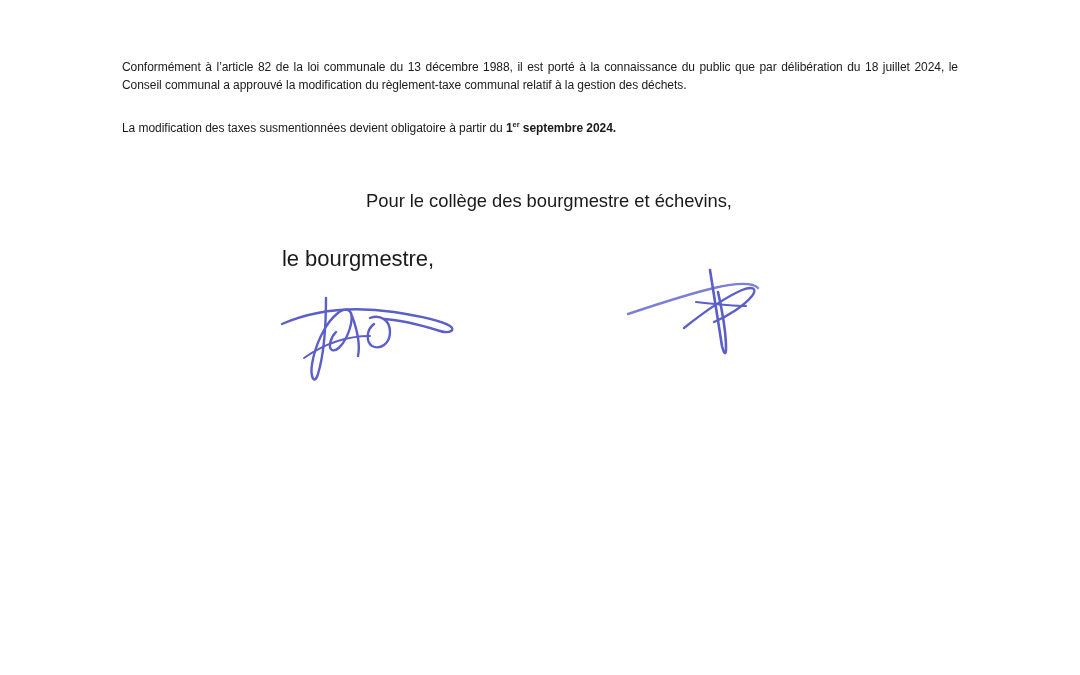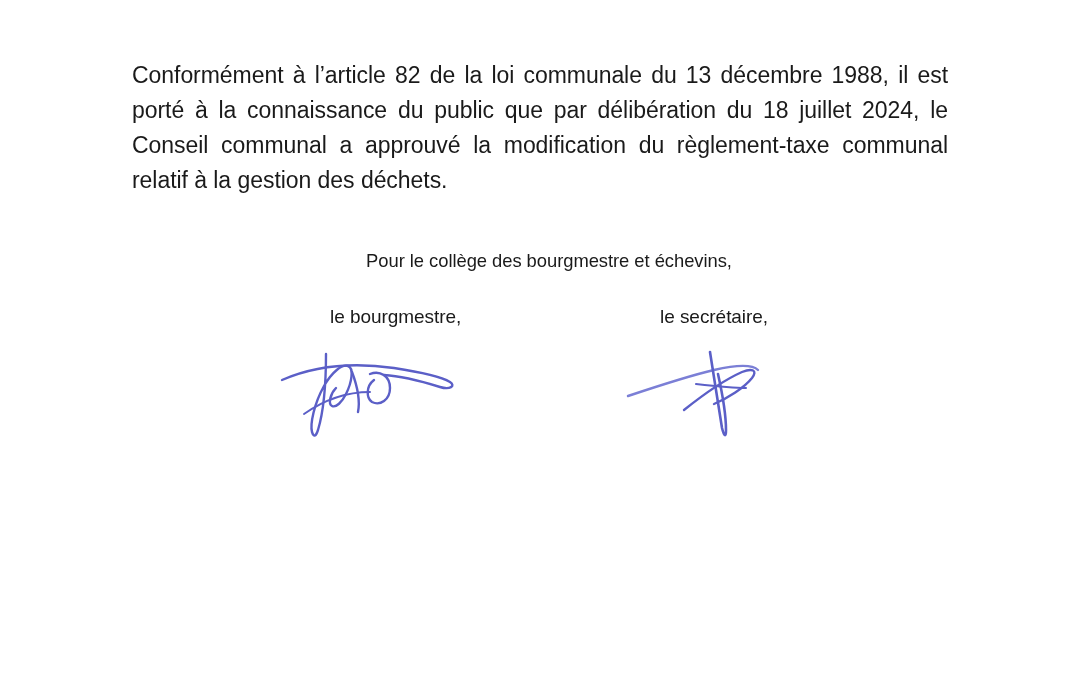--- a/index.html
+++ b/index.html
@@ -26,25 +26,25 @@
     text-align: center;
     font-size: 20.5px;
     font-weight: bold;
     letter-spacing: -0.1px;
     text-decoration: underline;
     text-underline-offset: 4px;
     margin: 6px 0 0 0;
     line-height: 1.3;
   }
   .body-text {
-    font-size: 23px;
+    font-size: 12px;
     line-height: 1.52;
     text-align: justify;
     letter-spacing: -0.05px;
-    margin: 14px;
+    margin: 4px;
   }
   .p1 { margin-top: 32px; }
   .p2 { margin-top: 25px; }
   .p3 { margin-top: 25px; }
   .p4 { margin-top: 25px; }
   .nowrap-bold { font-weight: bold; }
   .nowrap-bold sup {
     font-size: 0.62em;
     vertical-align: super;
     font-weight: bold;
@@ -72,24 +72,23 @@
     justify-content: center;
     gap: 120px;
     padding-left: 24px;
   }
   .sig-block {
     position: relative;
     width: 210px;
     text-align: left;
   }
   .sig-label {
-    font-size: 19px;
+    font-size: 22px;
     letter-spacing: -0.05px;
     display: block;
-    margin-left: 48px;
   }
   .sig-mark {
     display: block;
     height: 110px;
     margin-top: 4px;
   }
   .sig-mark svg {
     display: block;
   }
   .sig-left-mark { margin-left: -8px; }
@@ -97,20 +96,23 @@
 </style>
 </head>
 <body>
 
 <div class="page">
 
 
   <p class="body-text p1">Conformément à l’article 82 de la loi communale du 13 décembre 1988, il est porté à la connaissance du public que par délibération du 18 juillet 2024, le Conseil communal a approuvé la modification du règlement-taxe communal relatif à la gestion des déchets.</p>
 
 
+  <p class="body-text p3">
+    <span>La modification des taxes susmentionnées devient obligatoire à partir du </span><span class="nowrap-bold"><span>1</span><sup>er</sup><span> septembre 2024.</span></span>
+  </p>
 
 
   <div class="closing">
 
     <span class="for-college">Pour le collège des bourgmestre et échevins,</span>
 
     <div class="signature-row">
 
       <div class="sig-block">
         <span class="sig-label">le bourgmestre,</span>
@@ -119,21 +121,20 @@
             <path d="M8 48 C40 34, 78 30, 120 36 C146 40, 166 44, 176 50 C182 54, 176 58, 166 55 C150 50, 130 44, 110 43" stroke="#5b5fc7" stroke-width="2.4" stroke-linecap="round" fill="none"></path>
             <path d="M52 22 C52 52, 50 78, 44 98 C42 104, 40 106, 38 100 C36 92, 40 72, 50 54 C58 40, 68 32, 74 34 C80 36, 78 50, 72 62 C68 70, 62 76, 58 74 C54 72, 56 62, 62 56" stroke="#5b5fc7" stroke-width="2.4" stroke-linecap="round" fill="none"></path>
             <path d="M78 40 C84 56, 86 70, 84 80" stroke="#5b5fc7" stroke-width="2.4" stroke-linecap="round" fill="none"></path>
             <path d="M96 42 C106 38, 116 44, 116 56 C116 68, 106 74, 98 70 C92 66, 92 54, 100 48" stroke="#5b5fc7" stroke-width="2.4" stroke-linecap="round" fill="none"></path>
             <path d="M30 82 C50 68, 74 60, 96 60" stroke="#5b5fc7" stroke-width="2" stroke-linecap="round" fill="none"></path>
           </svg>
         </span>
       </div>
 
       <div class="sig-block">
-        <span class="sig-label">le secrétaire,</span>
         <span class="sig-mark sig-right-mark">
           <svg width="210" height="110" viewBox="0 0 210 110" fill="none" xmlns="http://www.w3.org/2000/svg">
             <path d="M10 64 C40 54, 70 44, 96 38 C118 33, 134 32, 140 38" stroke="#7b7fd6" stroke-width="2.4" stroke-linecap="round" fill="none"></path>
             <path d="M92 20 C96 46, 100 72, 104 96 C106 104, 108 106, 108 98 C108 84, 104 60, 100 42" stroke="#5b5fc7" stroke-width="2.6" stroke-linecap="round" fill="none"></path>
             <path d="M66 78 C86 62, 106 48, 124 40 C134 36, 140 38, 134 46 C126 56, 110 66, 96 72" stroke="#5b5fc7" stroke-width="2.4" stroke-linecap="round" fill="none"></path>
             <path d="M78 52 C96 54, 114 56, 128 56" stroke="#5b5fc7" stroke-width="2" stroke-linecap="round" fill="none"></path>
           </svg>
         </span>
       </div>
 

